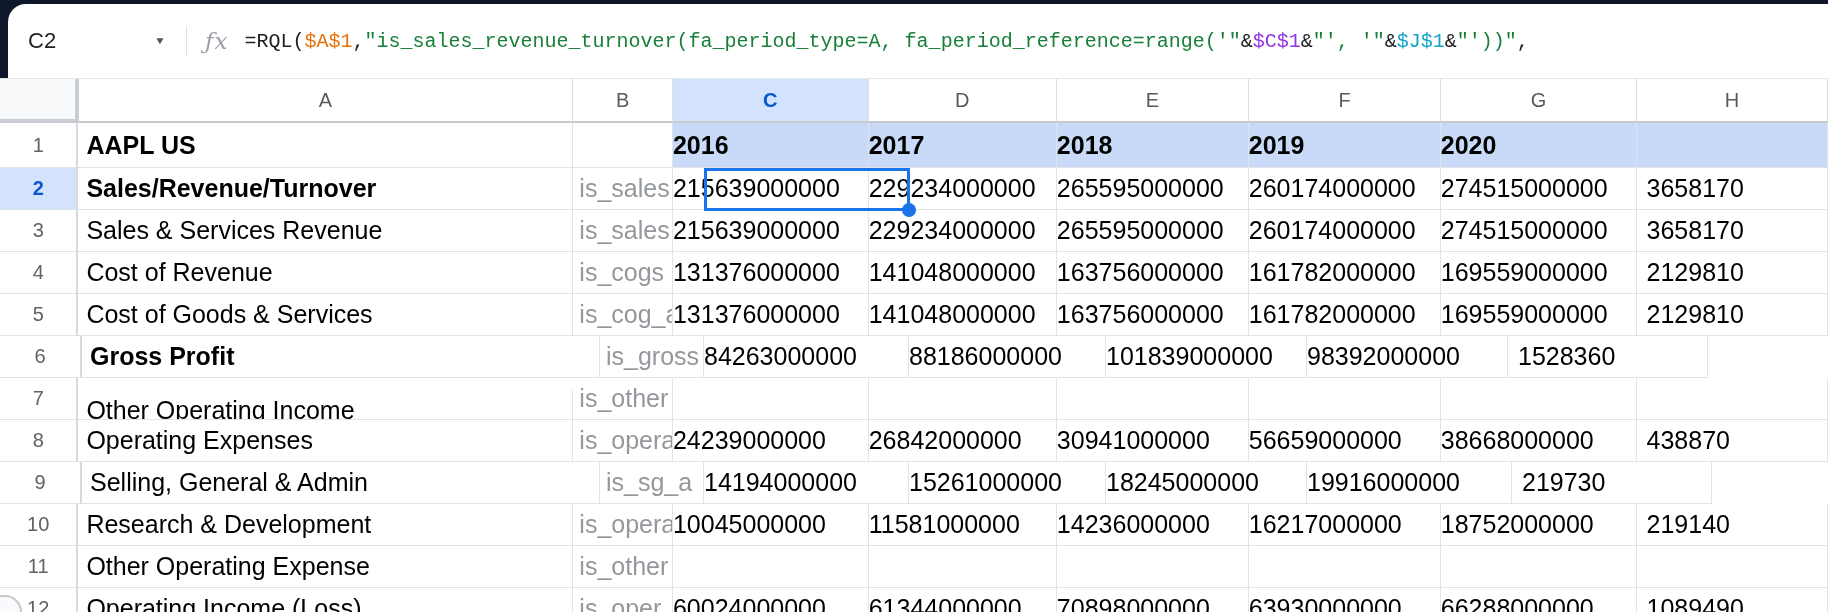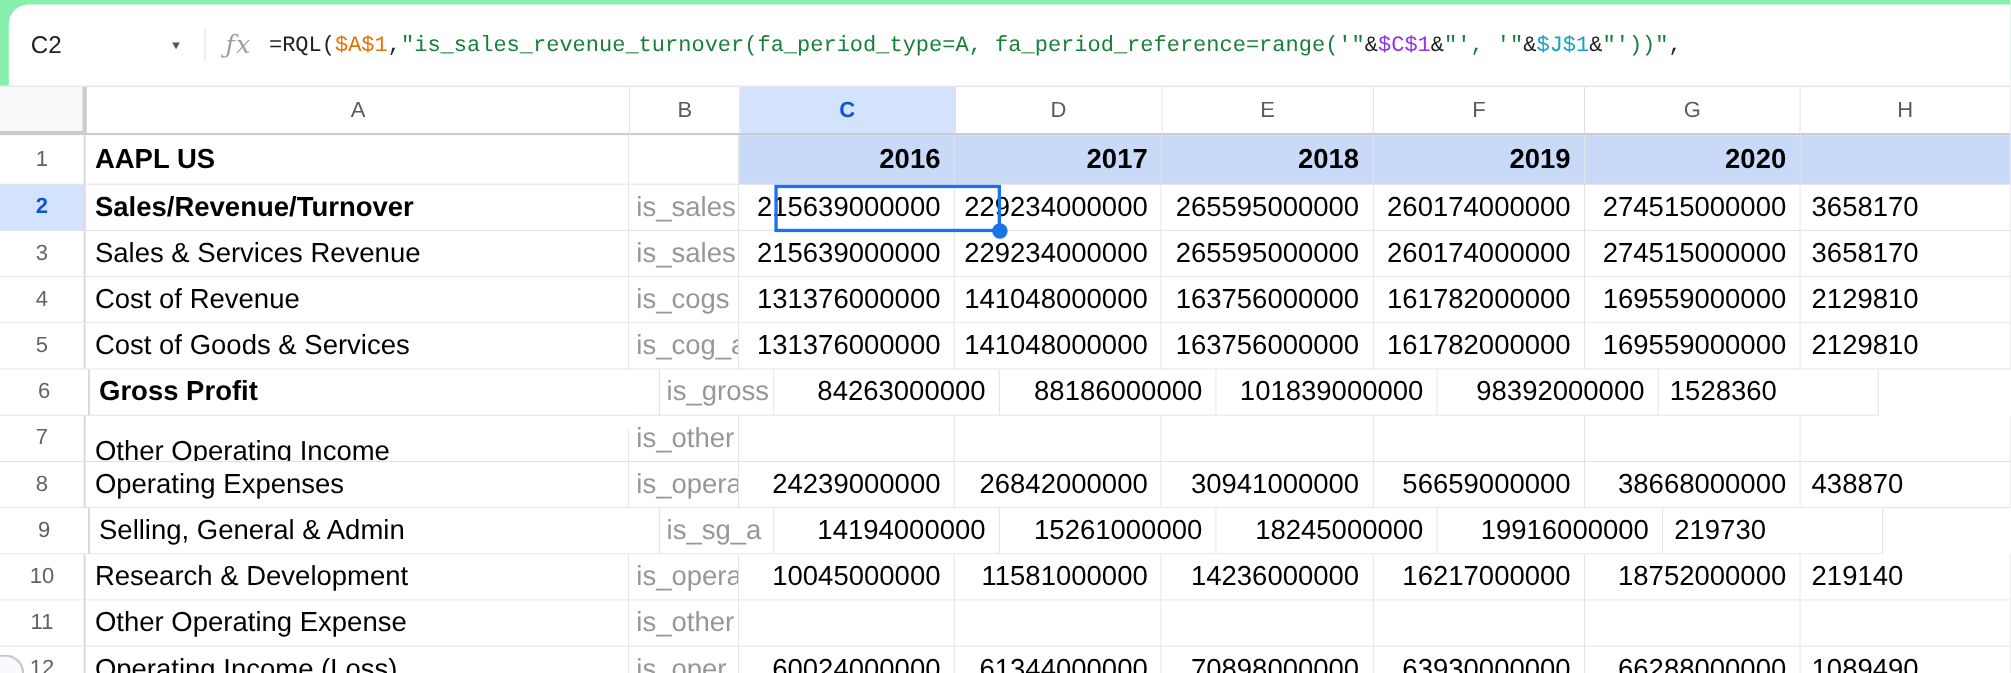--- a/index.html
+++ b/index.html
@@ -1,20 +1,20 @@
 <!DOCTYPE html>
 <html><head>
 <meta charset="utf-8">
 <style>
   html,body{margin:0;padding:0;background:#fff;}
   .screen{position:relative;width:1828px;height:612px;overflow:hidden;background:#fff;
           font-family:"Liberation Sans",sans-serif;color:#202124;}
 
   
-  .topbar{position:absolute;top:0;left:0;width:1828px;height:78px;background:#86efac;}
+  .topbar{position:absolute;top:0;left:0;width:1828px;height:78px;background:#0f172a;}
   .topbar-panel{position:absolute;top:4px;left:8px;width:1820px;height:74px;background:#fff;
                 border-radius:18px 0 0 0;}
   .fbar{display:flex;align-items:center;height:100%;}
   .namebox{display:flex;align-items:center;justify-content:space-between;
            width:170px;padding:0 12px 0 20px;box-sizing:border-box;height:48px;cursor:pointer;}
   .namebox-val{font-size:22px;color:#202124;}
   .caret{font-size:12px;color:#50555a;transform:scaleY(.85);}
   .fdivider{width:1px;height:30px;background:#e0e2e5;margin:0 0 0 8px;}
   .fx{font-family:"DejaVu Serif",serif;font-style:italic;font-size:23px;color:#9aa0a6;
       margin-left:18px;letter-spacing:1px;}
@@ -32,21 +32,21 @@
          border-right:1px solid #dcdee1;border-bottom:2px solid #c7cacd;cursor:pointer;}
   .hsel{background:#d3e3fd;color:#0b57d0;font-weight:700;}
   .drow{display:flex;}
   .rnum{width:82px;box-sizing:border-box;text-align:center;font-size:20px;color:#5f6368;
         background:#fff;border-right:2px solid #d8dadd;border-bottom:1px solid #e2e3e3;cursor:pointer;}
   .rsel{background:#d3e3fd;color:#0b57d0;font-weight:700;}
   .cell{box-sizing:border-box;border-right:1px solid #e2e3e3;border-bottom:1px solid #e2e3e3;
         font-size:25px;color:#000;white-space:nowrap;overflow:hidden;cursor:cell;background:#fff;}
   .c-label{padding-left:8px;}
   .c-code{padding-left:6px;color:#94989c;}
-  .c-num{text-align:right;padding-right:12px;}
+  .c-num{text-align:left;}
   .c-hnum{padding-left:10px;}
   .b{font-weight:700;}
   .yfill{background:#c9daf8;}
 
   
   .sel-outline{position:absolute;left:704px;top:89px;width:206px;height:43px;
                border:3px solid #1a73e8;box-sizing:border-box;pointer-events:none;}
   .fill-handle{position:absolute;left:902px;top:124px;width:14px;height:14px;border-radius:50%;
                background:#1a73e8;cursor:crosshair;}
 

